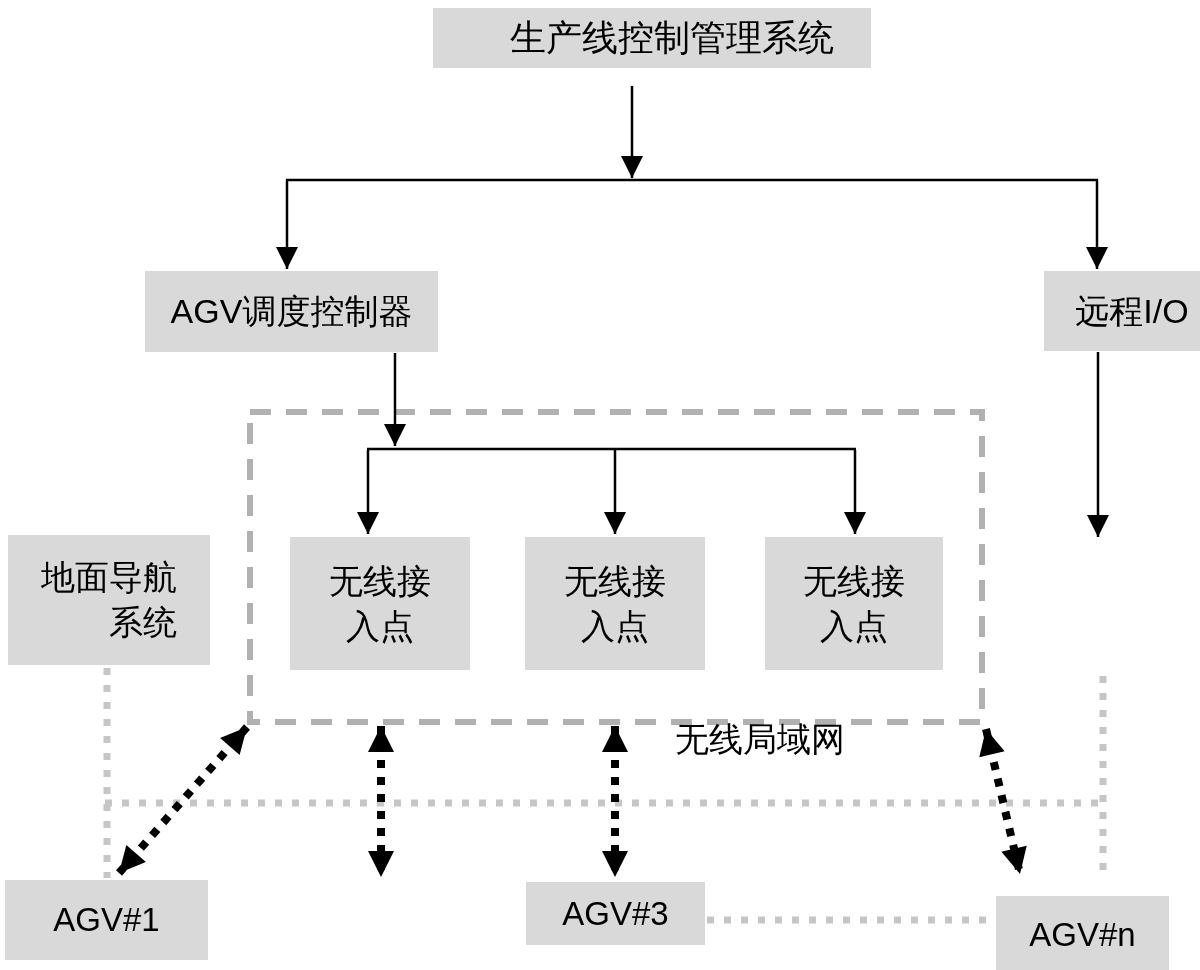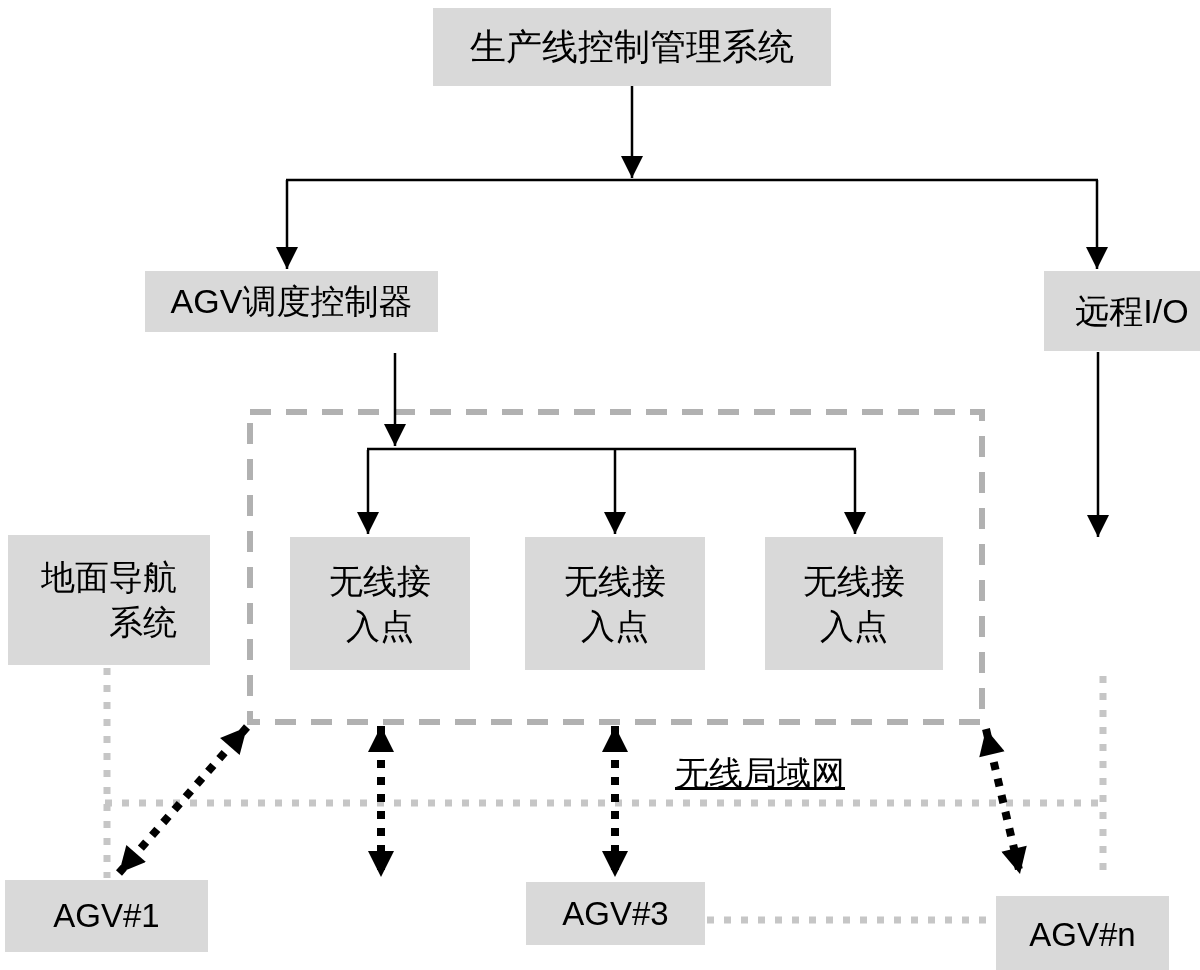--- a/index.html
+++ b/index.html
@@ -61,41 +61,41 @@
     <line x1="1103" y1="676" x2="1103" y2="880" class="gray-dot"></line>
     <line x1="105" y1="803" x2="1100" y2="803" class="gray-dot"></line>
     <line x1="707" y1="920" x2="1018" y2="920" class="gray-dot"></line>
 
     <line x1="247" y1="727" x2="119" y2="873" class="dot-arrow" marker-start="url(#mArrowBig)" marker-end="url(#mArrowBig)"></line>
     <line x1="381" y1="726" x2="381" y2="877" class="dot-arrow" marker-start="url(#mArrowBig)" marker-end="url(#mArrowBig)"></line>
     <line x1="615" y1="726" x2="615" y2="877" class="dot-arrow" marker-start="url(#mArrowBig)" marker-end="url(#mArrowBig)"></line>
     <line x1="986" y1="729" x2="1020" y2="874" class="dot-arrow" marker-start="url(#mArrowBig)" marker-end="url(#mArrowBig)"></line>
   </svg>
 
-  <div class="node title" style="left:433px;top:8px;width:398px;height:78px;">生产线控制管理系统</div>
+  <div class="node title" style="left:433px;top:8px;width:398px;height:60px;padding-left:40px;">生产线控制管理系统</div>
 
-  <div class="node" style="left:145px;top:271px;width:293px;height:61px;">AGV调度控制器</div>
+  <div class="node" style="left:145px;top:271px;width:293px;height:81px;">AGV调度控制器</div>
 
   <div class="node" style="left:1044px;top:271px;width:176px;height:80px;">远程I/O</div>
 
   <div class="node" style="left:8px;top:535px;width:202px;height:130px;text-align:right;">地面导航
 系统</div>
 
   <div class="node" style="left:290px;top:537px;width:180px;height:133px;">无线接
 入点</div>
 
   <div class="node" style="left:525px;top:537px;width:180px;height:133px;">无线接
 入点</div>
 
   <div class="node" style="left:765px;top:537px;width:178px;height:133px;">无线接
 入点</div>
 
 
-  <div class="node small" style="left:5px;top:880px;width:203px;height:72px;">AGV#1</div>
+  <div class="node small" style="left:5px;top:880px;width:203px;height:80px;">AGV#1</div>
 
 
   <div class="node small" style="left:526px;top:882px;width:179px;height:63px;">AGV#3</div>
 
   <div class="node small" style="left:996px;top:882px;width:173px;height:78px;margin-top:14px;">AGV#n</div>
 
-  <div class="floating-label" style="left:675px;top:751px;text-decoration:underline;">无线局域网</div>
+  <div class="floating-label" style="left:675px;top:717px;">无线局域网</div>
 
 </div>
 
 </body></html>

